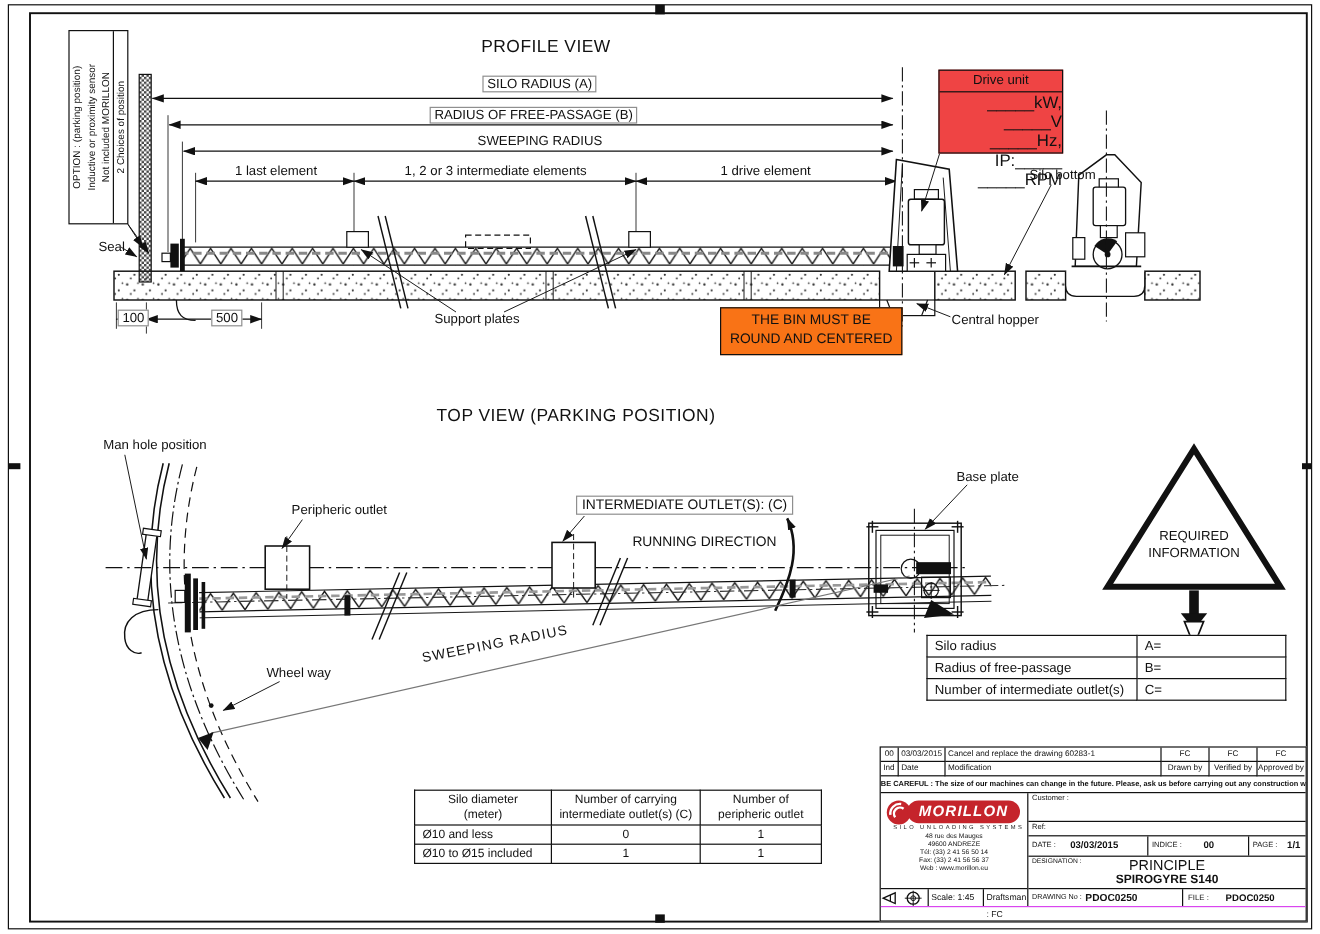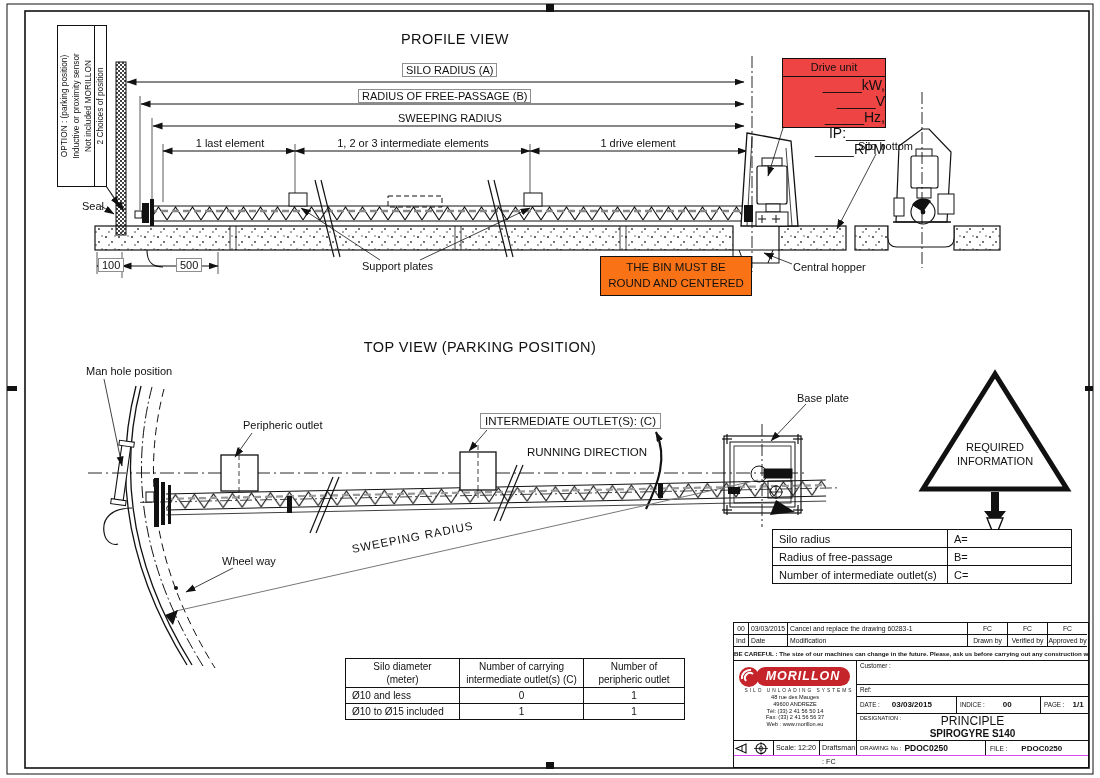--- a/index.html
+++ b/index.html
@@ -435,21 +435,21 @@
         <div style="width:40px;position:relative;">
           <svg width="38" height="13" viewBox="0 0 38 13" style="margin-top:1px;">
             <polygon points="2,6.5 12,2 12,11" fill="none" stroke="#111" stroke-width="1.1"></polygon>
             <line x1="8" y1="3.8" x2="8" y2="9.2" stroke="#111" stroke-width="1"></line>
             <circle cx="27" cy="6.5" r="5" fill="none" stroke="#111" stroke-width="1.1"></circle>
             <circle cx="27" cy="6.5" r="2" fill="none" stroke="#111" stroke-width=".8"></circle>
             <line x1="20" y1="6.5" x2="34" y2="6.5" stroke="#111" stroke-width=".8"></line>
             <line x1="27" y1="0" x2="27" y2="13" stroke="#111" stroke-width=".8"></line>
           </svg>
         </div>
-        <div style="width:46px;font-size:7.2px;line-height:14px;padding-left:2px;">Scale: 12:20</div>
+        <div style="width:46px;font-size:7.2px;line-height:14px;padding-left:2px;">Scale: 1:45</div>
         <div style="flex:1;font-size:7.2px;line-height:14px;padding-left:2px;">Draftsman : FC</div>
       </div>
     </div>
 
     <div class="rightcell">
       <div class="rrow" style="height:24px;">
         <span class="tinylabel" style="position:absolute;left:3px;top:1px;">Customer :</span>
       </div>
       <div class="rrow" style="height:12px;">
         <span class="tinylabel" style="position:absolute;left:3px;top:1px;">Ref:</span>

